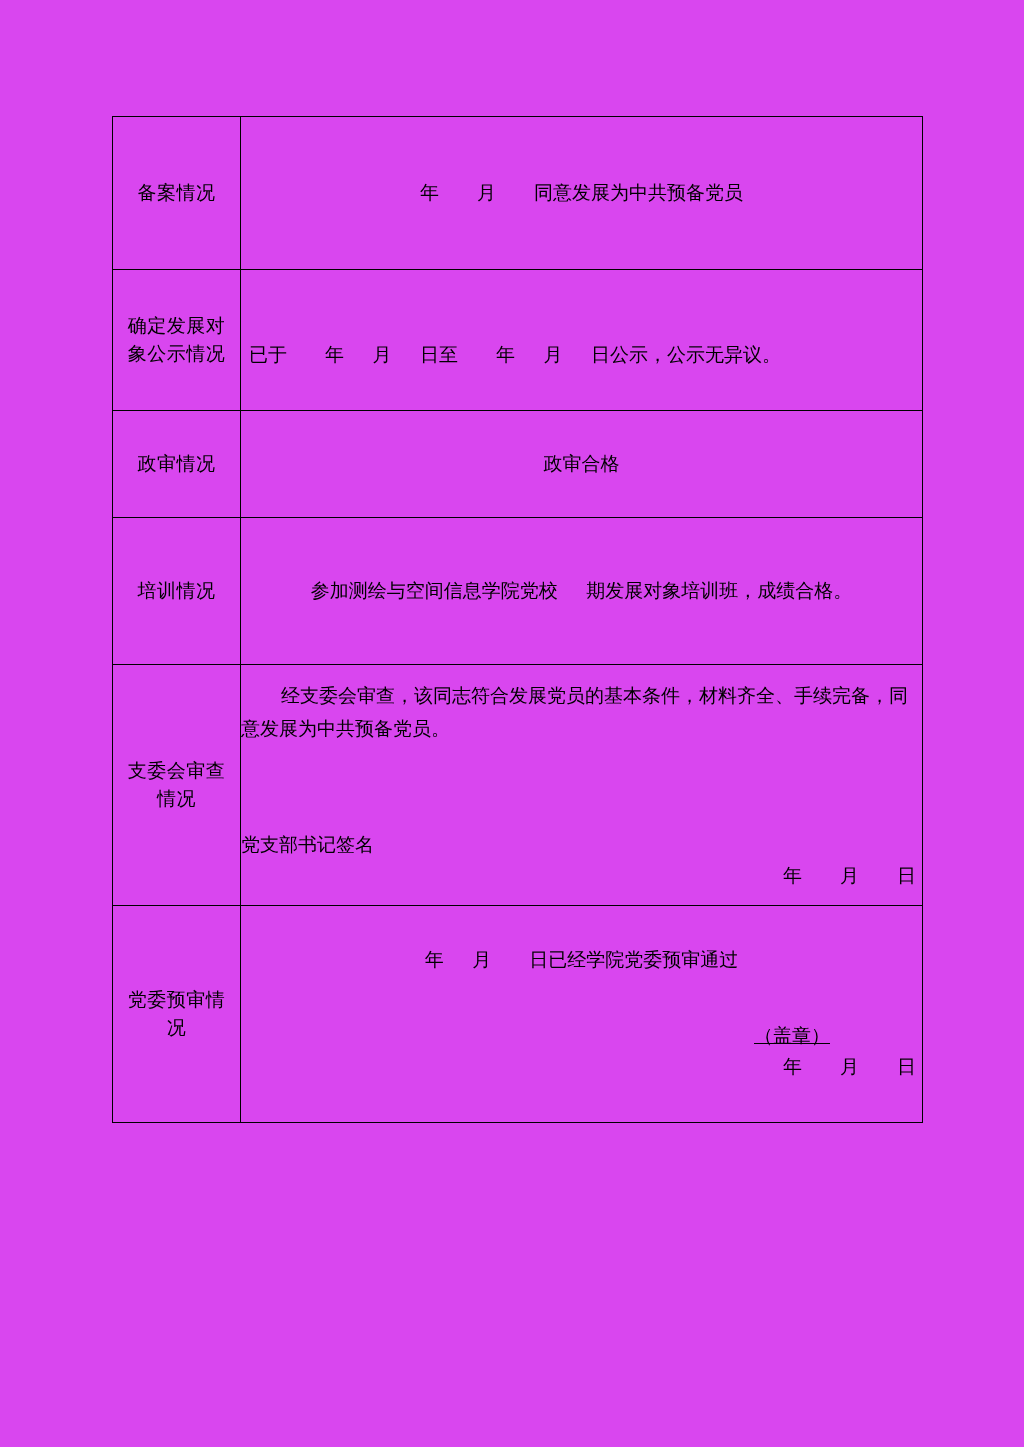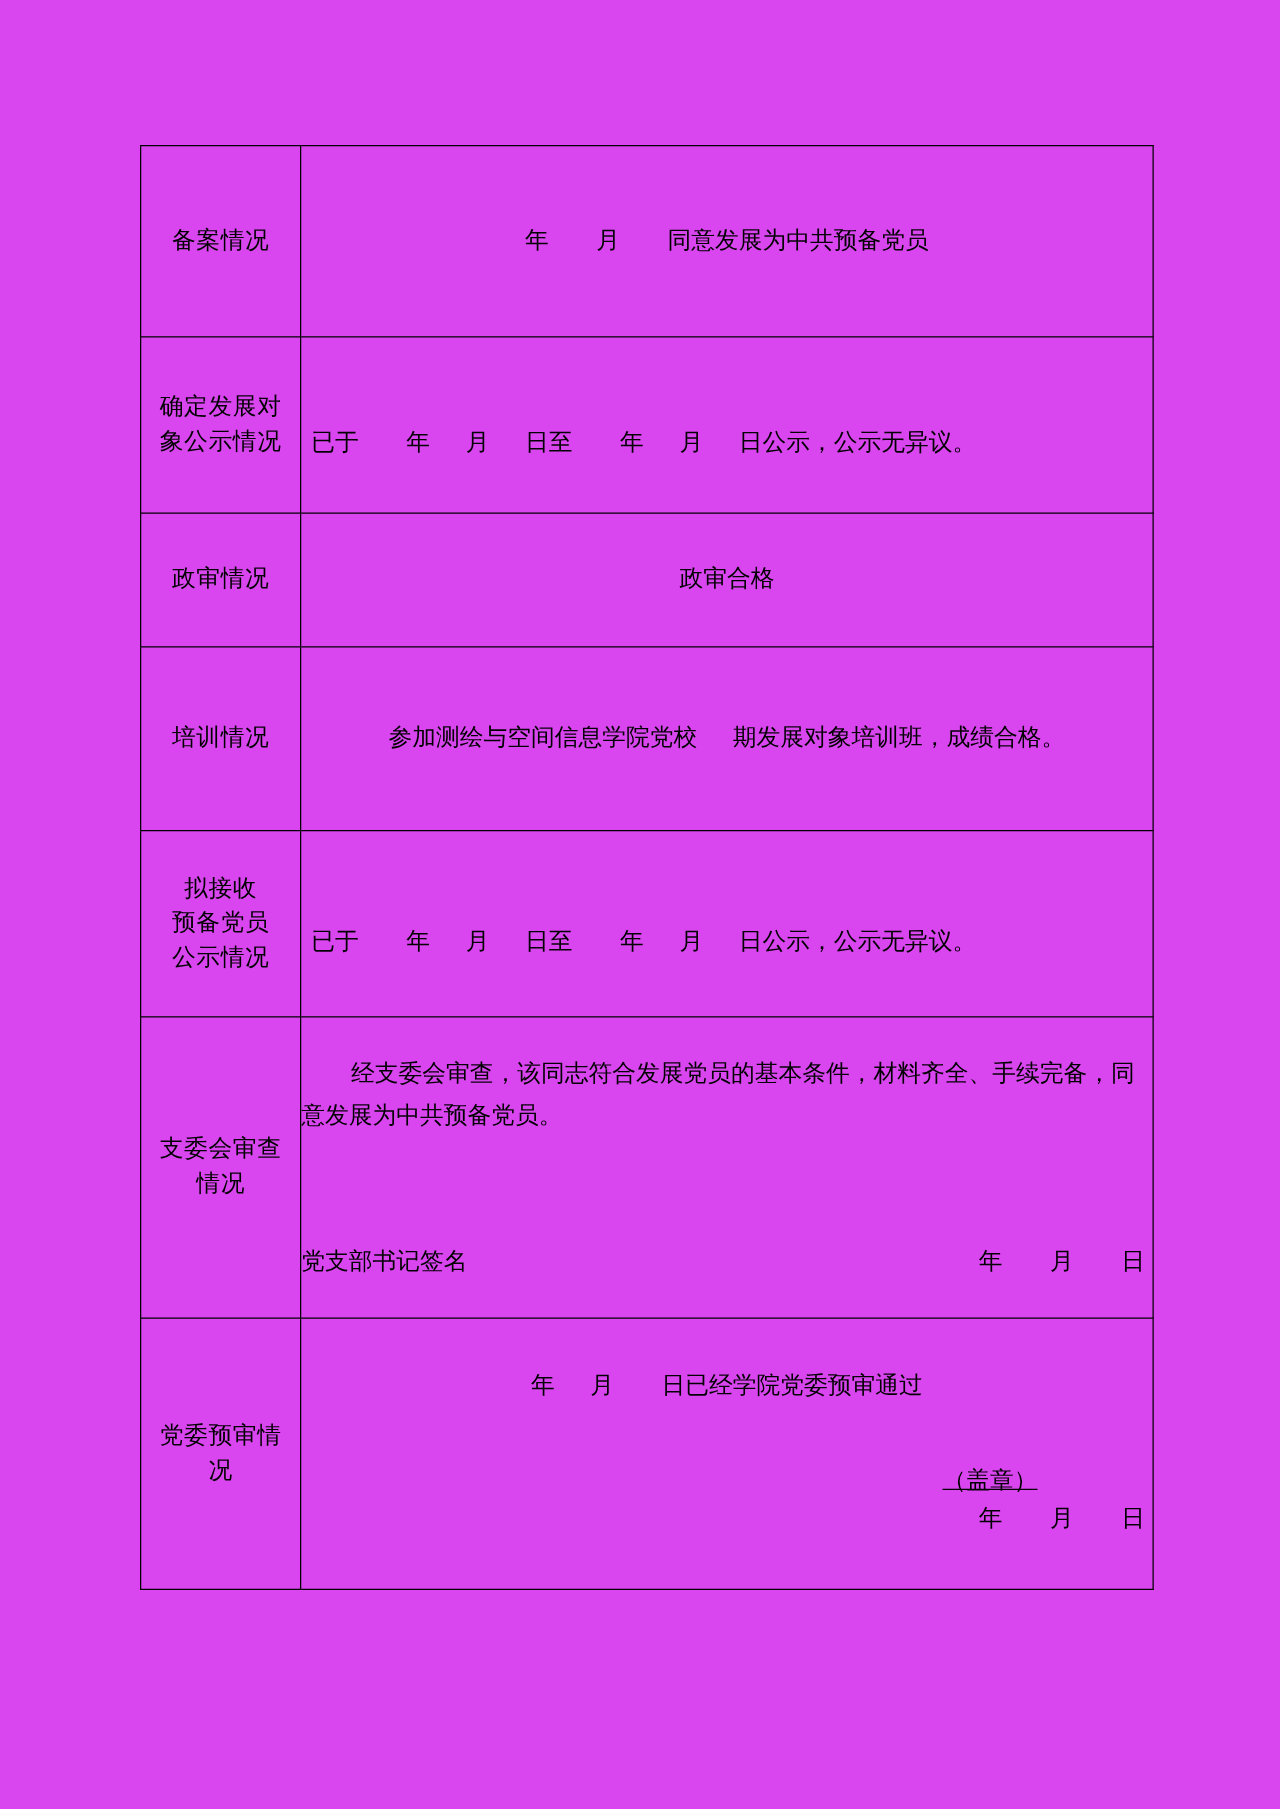--- a/index.html
+++ b/index.html
@@ -63,20 +63,21 @@
   }
   .para {
     text-indent: 2.1em;
     line-height: 1.75;
     padding-right: 4px;
   }
   .sig-row {
     display: flex;
     align-items: flex-start;
     margin-top: 85px;
+    flex-direction: column;
   }
   .sig-name { white-space: pre; }
   .sig-date {
     margin-left: auto;
     white-space: pre;
     padding-right: 6px;
   }
   .seal-block {
     margin-top: 44px;
     text-align: right;
@@ -134,30 +135,20 @@
 
       <tr class="row-training">
         <td class="label">
           <span>培训情况</span>
         </td>
         <td class="content">
           <div class="center-line nowrap">参加测绘与空间信息学院党校      期发展对象培训班，成绩合格。</div>
         </td>
       </tr>
 
-      <tr class="row-prepublic">
-        <td class="label label-multi">
-          <span class="nowrap">拟接收
-预备党员
-公示情况</span>
-        </td>
-        <td class="content">
-          <div class="indent-line nowrap">已于        年      月      日至        年      月      日公示，公示无异议。</div>
-        </td>
-      </tr>
 
       <tr class="row-branch">
         <td class="label label-multi">
           <span class="nowrap">支委会审查
 情况</span>
         </td>
         <td class="content">
           <div class="para">经支委会审查，该同志符合发展党员的基本条件，材料齐全、手续完备，同意发展为中共预备党员。</div>
           <div class="sig-row">
             <span class="sig-name">党支部书记签名</span>

